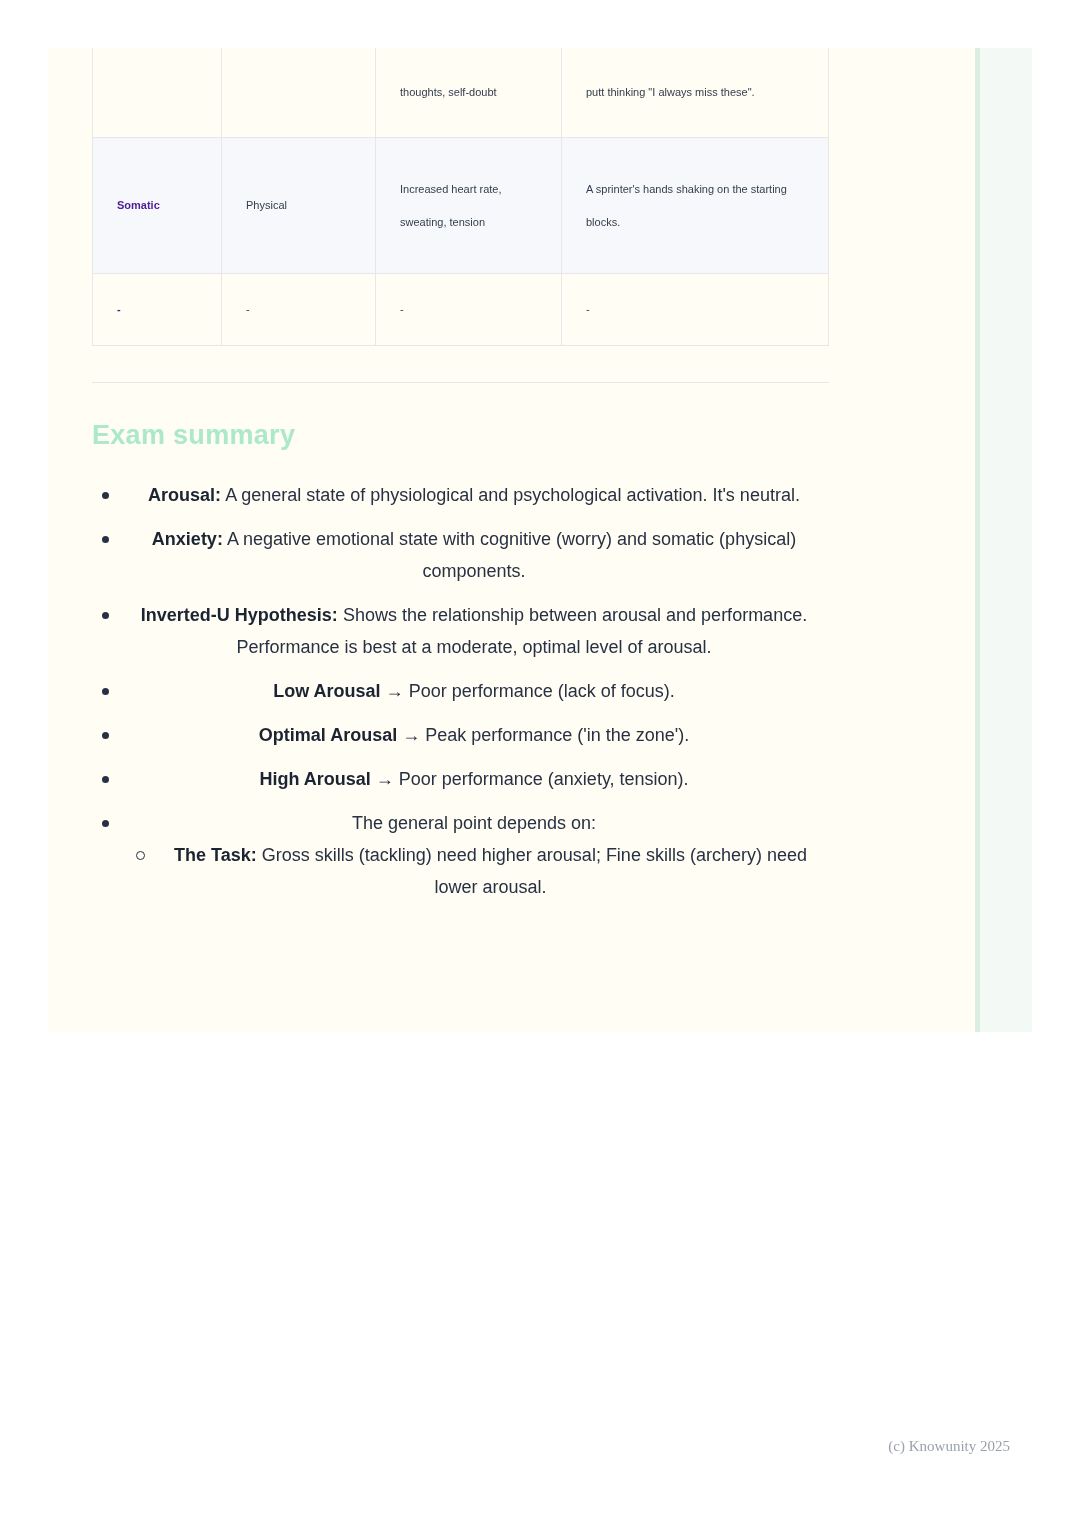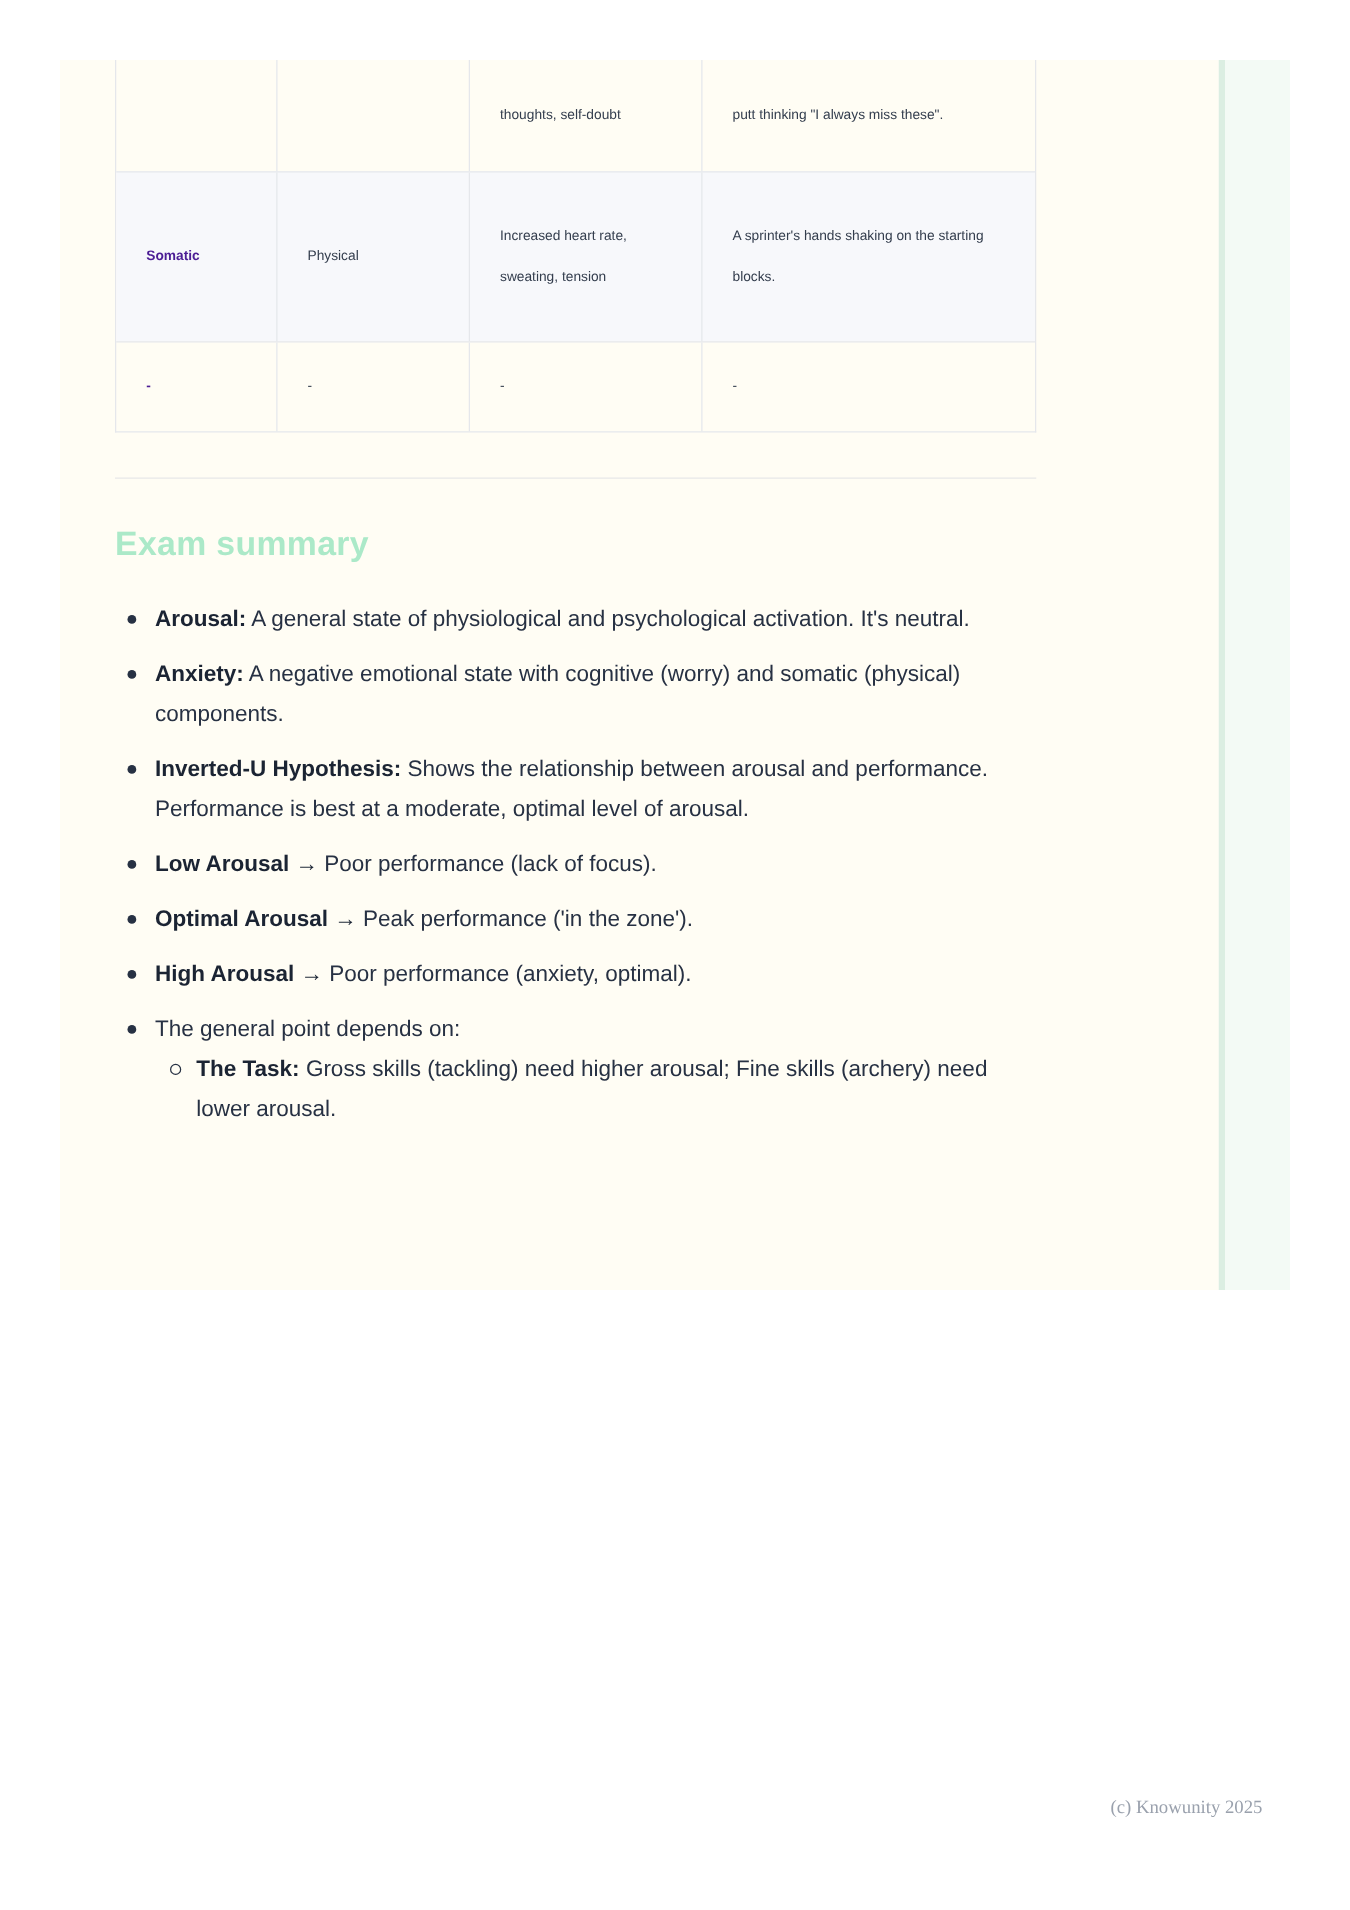--- a/index.html
+++ b/index.html
@@ -60,20 +60,21 @@
   }
 
   
   .summary-list { margin-top:29px; width:732px; }
   .li {
     position:relative;
     padding-left:32px;
     margin-bottom:12px;
     font-size:18px; line-height:32px;
     color:#273143;
+    text-align:center;
   }
   .dot {
     position:absolute; left:10px; top:13px;
     width:7px; height:7px; border-radius:50%;
     background:#273143;
   }
   .b { font-weight:700; color:#1b2433; }
   .arrow { font-weight:600; color:#1b2433; }
   .subli { position:relative; padding-left:33px; }
   .subli + .subli { margin-top:12px; }
@@ -172,21 +173,21 @@
         <span class="dot"></span>
         <span class="b">Optimal Arousal</span>
         <span class="arrow">→</span>
         <span>Peak performance ('in the zone').</span>
       </div>
 
       <div class="li">
         <span class="dot"></span>
         <span class="b">High Arousal</span>
         <span class="arrow">→</span>
-        <span>Poor performance (anxiety, optimal).</span>
+        <span>Poor performance (anxiety, tension).</span>
       </div>
 
       <div class="li">
         <span class="dot"></span>
         <span>The general point depends on:</span>
         <div class="sublist">
           <div class="subli">
             <span class="ring"></span>
             <span class="b">The Task:</span>
             <span>Gross skills (tackling) need higher arousal; Fine skills (archery) need lower arousal.</span>

